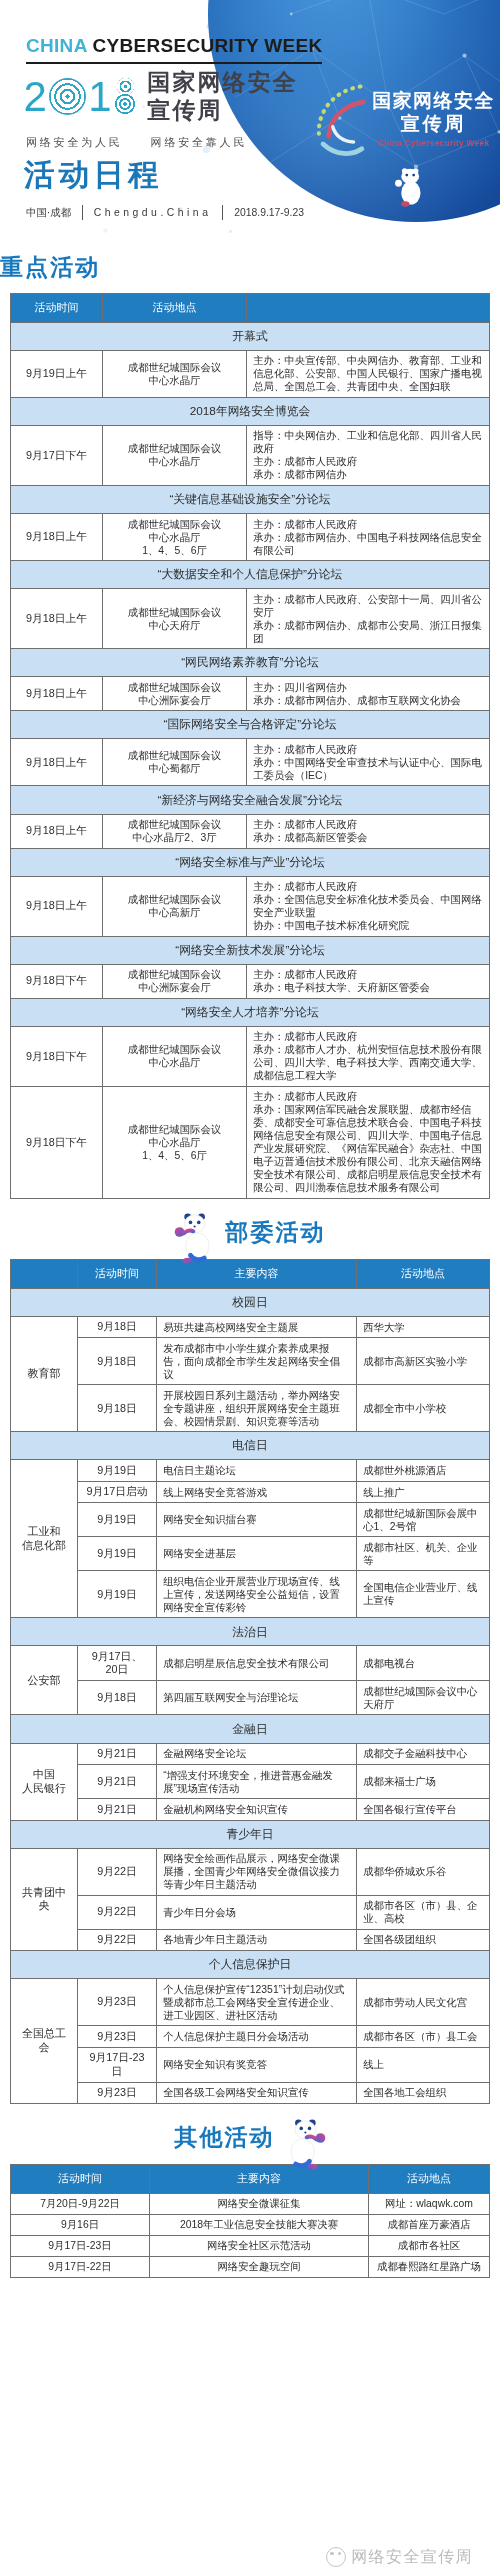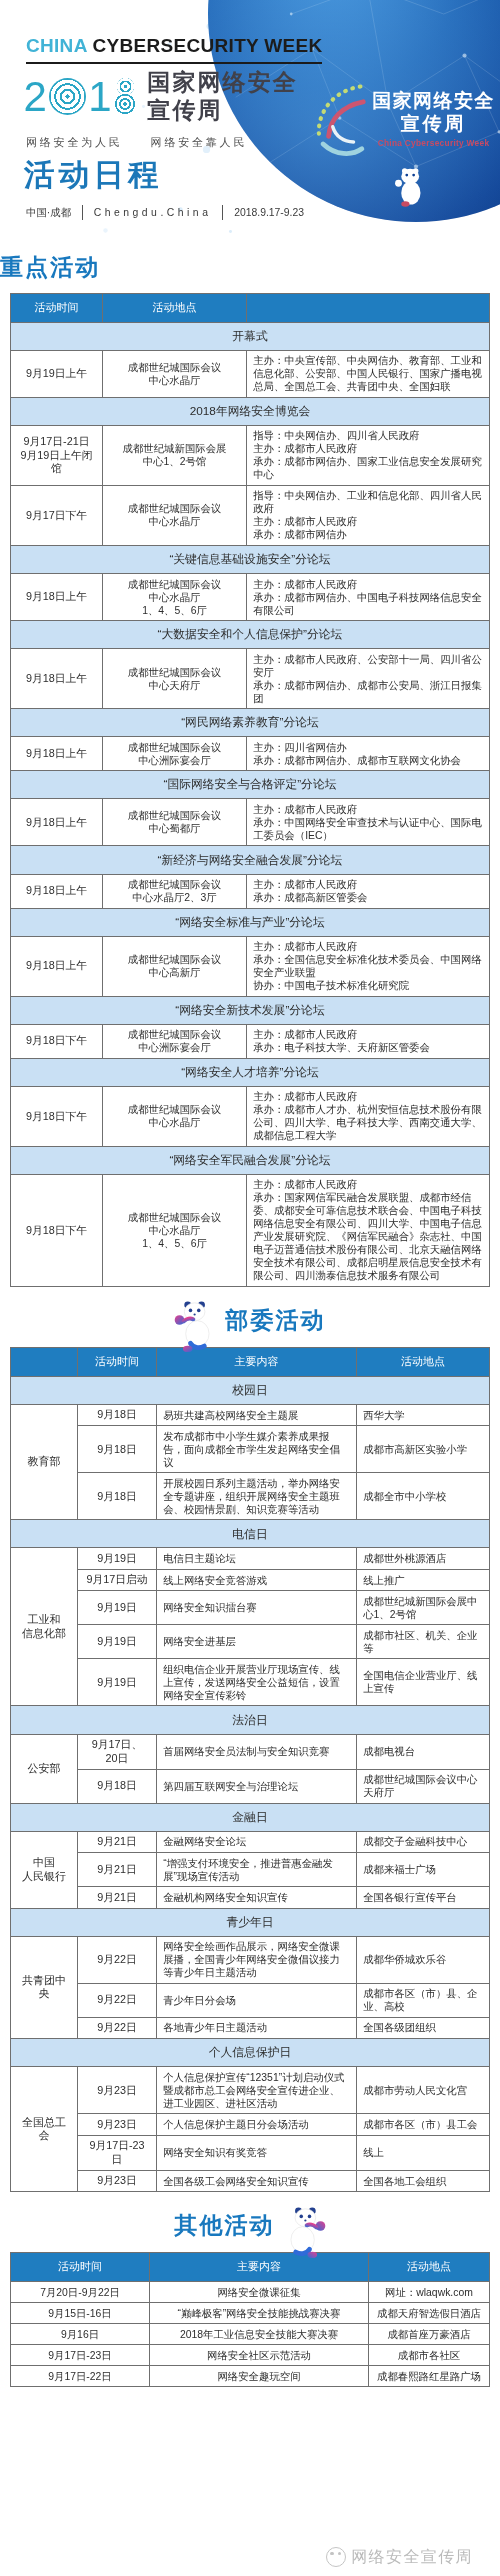--- a/index.html
+++ b/index.html
@@ -183,29 +183,20 @@
         <tr>
           <td class="c-time">9月19日上午</td>
           <td class="c-place">成都世纪城国际会议
 中心水晶厅</td>
           <td class="c-detail">主办：中央宣传部、中央网信办、教育部、工业和信息化部、公安部、中国人民银行、国家广播电视总局、全国总工会、共青团中央、全国妇联</td>
         </tr>
         <tr>
           <td class="section-cell" colspan="3">2018年网络安全博览会</td>
         </tr>
         <tr>
-          <td class="c-time">9月17日-21日
-9月19日上午闭馆</td>
-          <td class="c-place">成都世纪城新国际会展
-中心1、2号馆</td>
-          <td class="c-detail">指导：中央网信办、四川省人民政府
-主办：成都市人民政府
-承办：成都市网信办、国家工业信息安全发展研究中心</td>
-        </tr>
-        <tr>
           <td class="c-time">9月17日下午</td>
           <td class="c-place">成都世纪城国际会议
 中心水晶厅</td>
           <td class="c-detail">指导：中央网信办、工业和信息化部、四川省人民政府
 主办：成都市人民政府
 承办：成都市网信办</td>
         </tr>
         <tr>
           <td class="section-cell" colspan="3">“关键信息基础设施安全”分论坛</td>
         </tr>
@@ -280,23 +271,20 @@
         </tr>
         <tr>
           <td class="section-cell" colspan="3">“网络安全人才培养”分论坛</td>
         </tr>
         <tr>
           <td class="c-time">9月18日下午</td>
           <td class="c-place">成都世纪城国际会议
 中心水晶厅</td>
           <td class="c-detail">主办：成都市人民政府
 承办：成都市人才办、杭州安恒信息技术股份有限公司、四川大学、电子科技大学、西南交通大学、成都信息工程大学</td>
-        </tr>
-        <tr>
-          <td class="section-cell" colspan="3">“网络安全军民融合发展”分论坛</td>
         </tr>
         <tr>
           <td class="c-time">9月18日下午</td>
           <td class="c-place">成都世纪城国际会议
 中心水晶厅
 1、4、5、6厅</td>
           <td class="c-detail">主办：成都市人民政府
 承办：国家网信军民融合发展联盟、成都市经信委、成都安全可靠信息技术联合会、中国电子科技网络信息安全有限公司、四川大学、中国电子信息产业发展研究院、《网信军民融合》杂志社、中国电子迈普通信技术股份有限公司、北京天融信网络安全技术有限公司、成都启明星辰信息安全技术有限公司、四川渤泰信息技术服务有限公司</td>
         </tr>
       </tbody>
@@ -390,21 +378,21 @@
           <td class="c-content">组织电信企业开展营业厅现场宣传、线上宣传，发送网络安全公益短信，设置网络安全宣传彩铃</td>
           <td class="c-place-l">全国电信企业营业厅、线上宣传</td>
         </tr>
         <tr>
           <td class="section-cell" colspan="4">法治日</td>
         </tr>
         <tr>
           <td class="c-ministry" rowspan="2">公安部</td>
           <td class="c-time">9月17日、
 20日</td>
-          <td class="c-content">首届网络安全员法制与安全知识竞赛</td>
+          <td class="c-content">成都启明星辰信息安全技术有限公司</td>
           <td class="c-place-l">成都电视台</td>
         </tr>
         <tr>
           <td class="c-time">9月18日</td>
           <td class="c-content">第四届互联网安全与治理论坛</td>
           <td class="c-place-l">成都世纪城国际会议中心天府厅</td>
         </tr>
         <tr>
           <td class="section-cell" colspan="4">金融日</td>
         </tr>
@@ -507,25 +495,20 @@
           <th>活动地点</th>
         </tr>
       </thead>
       <tbody>
         <tr>
           <td>7月20日-9月22日</td>
           <td>网络安全微课征集</td>
           <td>网址：wlaqwk.com</td>
         </tr>
         <tr>
-          <td>9月15日-16日</td>
-          <td>“巅峰极客”网络安全技能挑战赛决赛</td>
-          <td>成都天府智选假日酒店</td>
-        </tr>
-        <tr>
           <td>9月16日</td>
           <td>2018年工业信息安全技能大赛决赛</td>
           <td>成都首座万豪酒店</td>
         </tr>
         <tr>
           <td>9月17日-23日</td>
           <td>网络安全社区示范活动</td>
           <td>成都市各社区</td>
         </tr>
         <tr>

